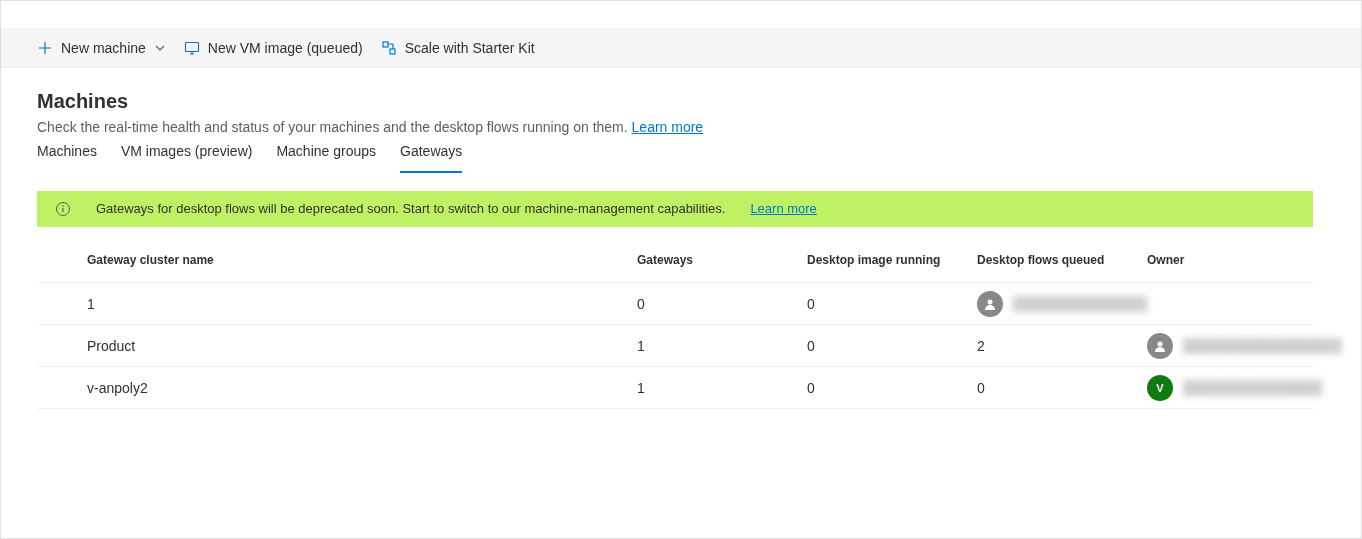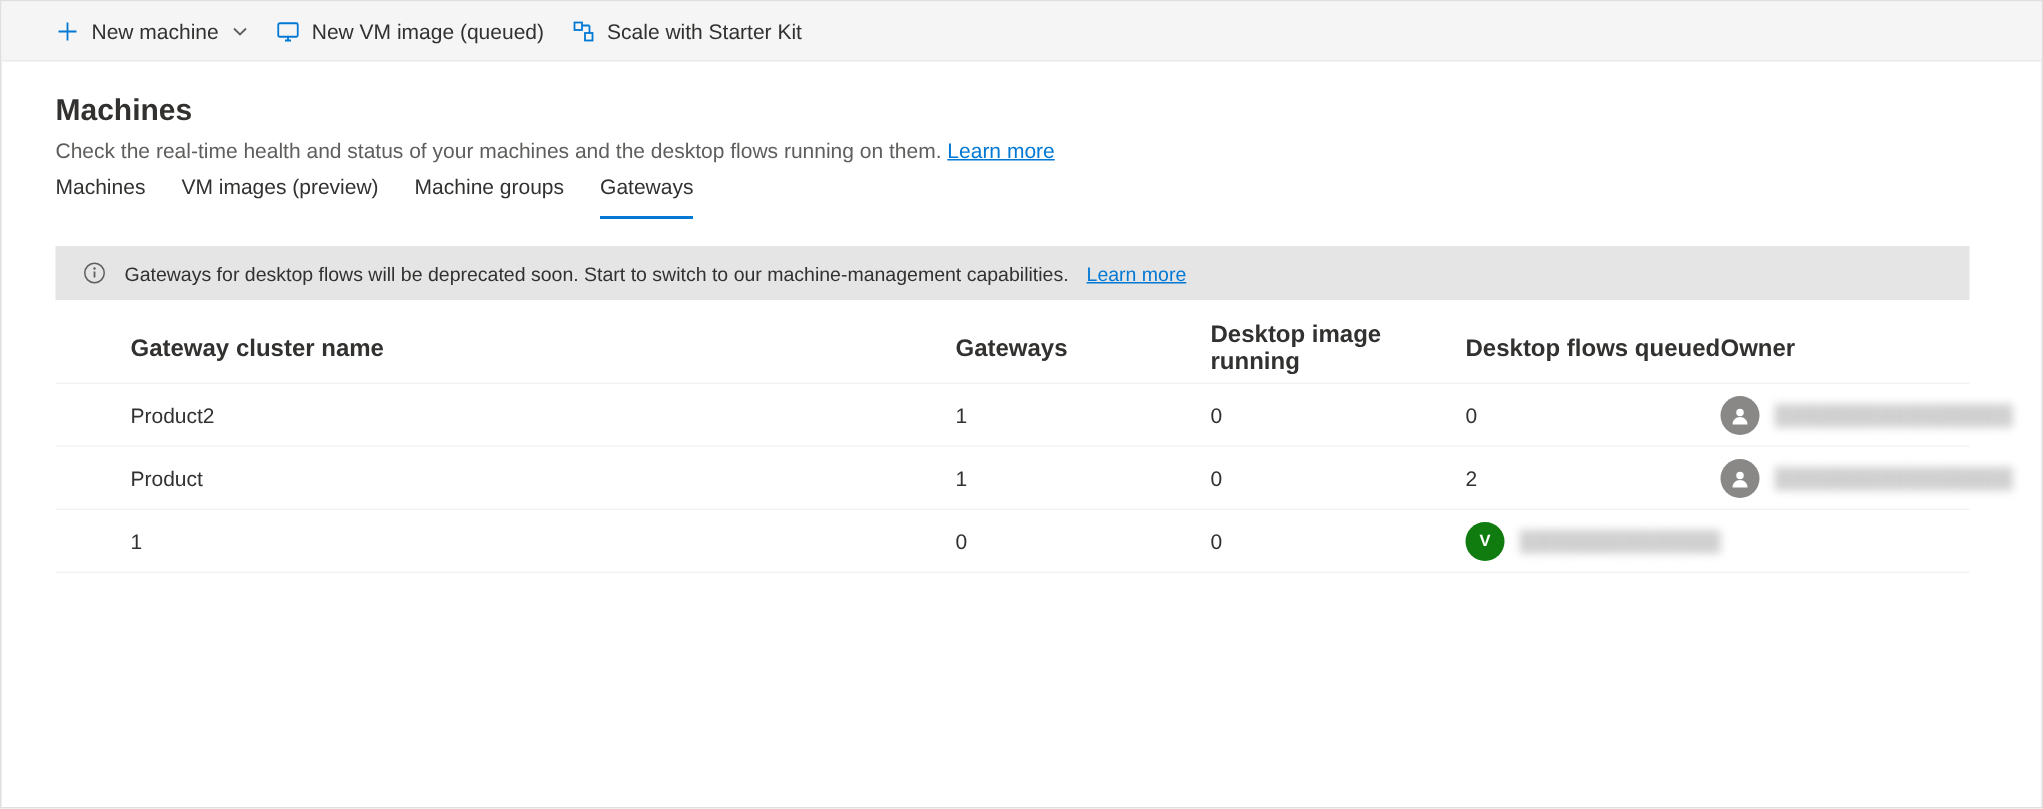--- a/index.html
+++ b/index.html
@@ -14,20 +14,21 @@
       overflow: hidden;
     }
     .toolbar {
       background: #f5f5f5;
       border-bottom: 1px solid #edebe9;
       height: 40px;
       display: flex;
       align-items: center;
       padding: 0 36px;
       gap: 18px;
+      margin-top: 27px;
     }
     .toolbar-btn {
       display: flex;
       align-items: center;
       gap: 8px;
       color: #323130;
       cursor: pointer;
       font-size: 14px;
     }
     .toolbar-btn .icon { color: #0078d4; }
@@ -59,44 +60,44 @@
       font-size: 14px;
       color: #323130;
       cursor: pointer;
       border-bottom: 2px solid transparent;
     }
     .tab.active {
       border-bottom-color: #0078d4;
       font-weight: 400;
     }
     .banner {
-      background: #e5e5e5;
+      background: #bef264;
       padding: 10px 18px;
       display: flex;
-      align-items: center;
-      gap: 12px;
+      align-items: flex-start;
+      gap: 25px;
       font-size: 13px;
       margin-top: 18px;
     }
     .banner .link { font-size: 13px; }
     .table {
       margin-top: 10px;
       width: 100%;
     }
     .thead, .trow {
       display: grid;
       grid-template-columns: 550px 170px 170px 170px 1fr;
       align-items: center;
       padding: 0 50px 0 50px;
       height: 42px;
       border-bottom: 1px solid #f3f2f1;
     }
     .thead {
       font-weight: 600;
-      font-size: 16px;
+      font-size: 12px;
       height: 46px;
     }
     .trow { font-size: 14px; }
     .owner-cell {
       display: flex;
       align-items: center;
       gap: 10px;
     }
     .avatar {
       width: 26px;
@@ -186,21 +187,20 @@
   <div class="table">
     <div class="thead">
       <div>Gateway cluster name</div>
       <div>Gateways</div>
       <div>Desktop image running</div>
       <div>Desktop flows queued</div>
       <div>Owner</div>
     </div>
 
     <div class="trow">
-      <div>Product2</div>
       <div>1</div>
       <div>0</div>
       <div>0</div>
       <div class="owner-cell">
         <div class="avatar avatar-grey">
           <svg width="14" height="14" viewBox="0 0 14 14">
               <circle cx="7" cy="5" r="2.5" fill="#fff"></circle>
               <path d="M2 13c0-2.8 2.2-5 5-5s5 2.2 5 5" fill="#fff"></path>
             </svg>
         </div>
@@ -218,20 +218,21 @@
           <svg width="14" height="14" viewBox="0 0 14 14">
               <circle cx="7" cy="5" r="2.5" fill="#fff"></circle>
               <path d="M2 13c0-2.8 2.2-5 5-5s5 2.2 5 5" fill="#fff"></path>
             </svg>
         </div>
         <span class="owner-name">████████████████</span>
       </div>
     </div>
 
     <div class="trow">
+      <div>v-anpoly2</div>
       <div>1</div>
       <div>0</div>
       <div>0</div>
       <div class="owner-cell">
         <div class="avatar avatar-green">V</div>
         <span class="owner-name">██████████████</span>
       </div>
     </div>
 
   </div>

